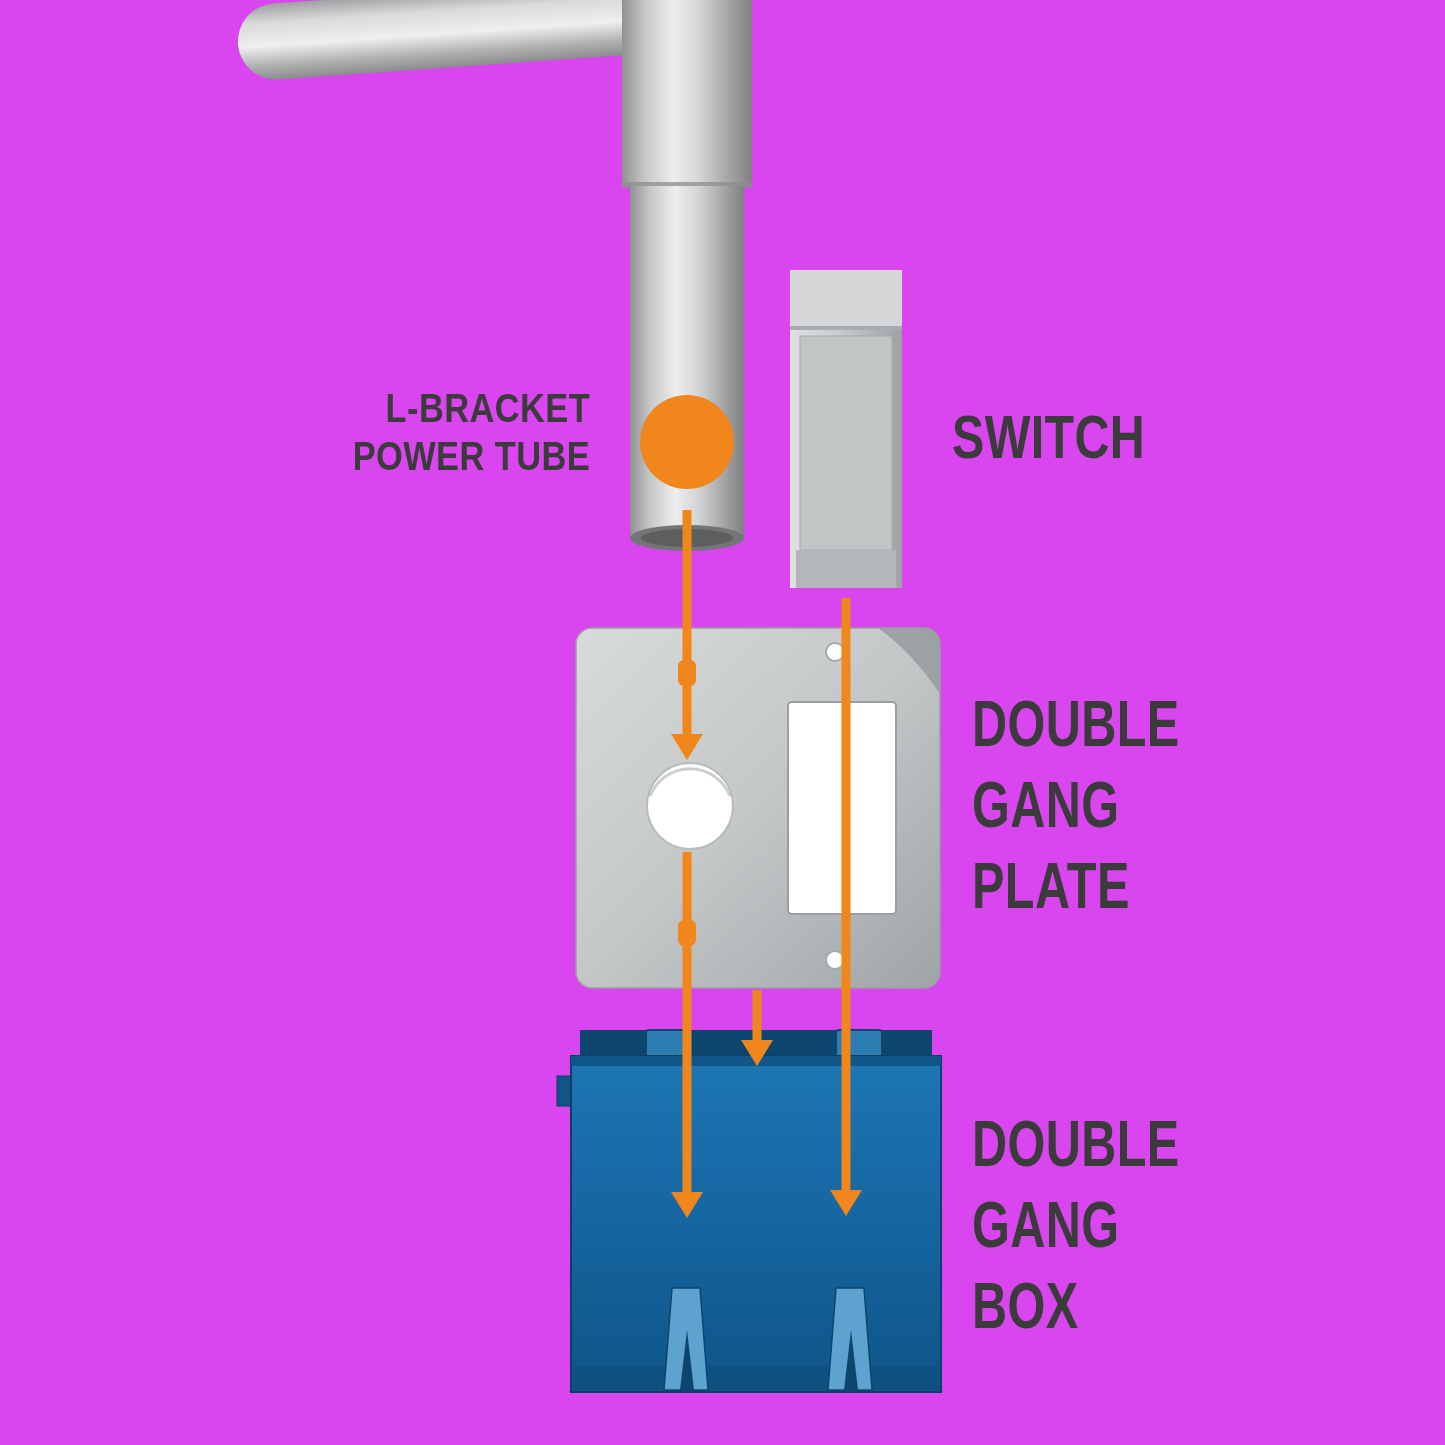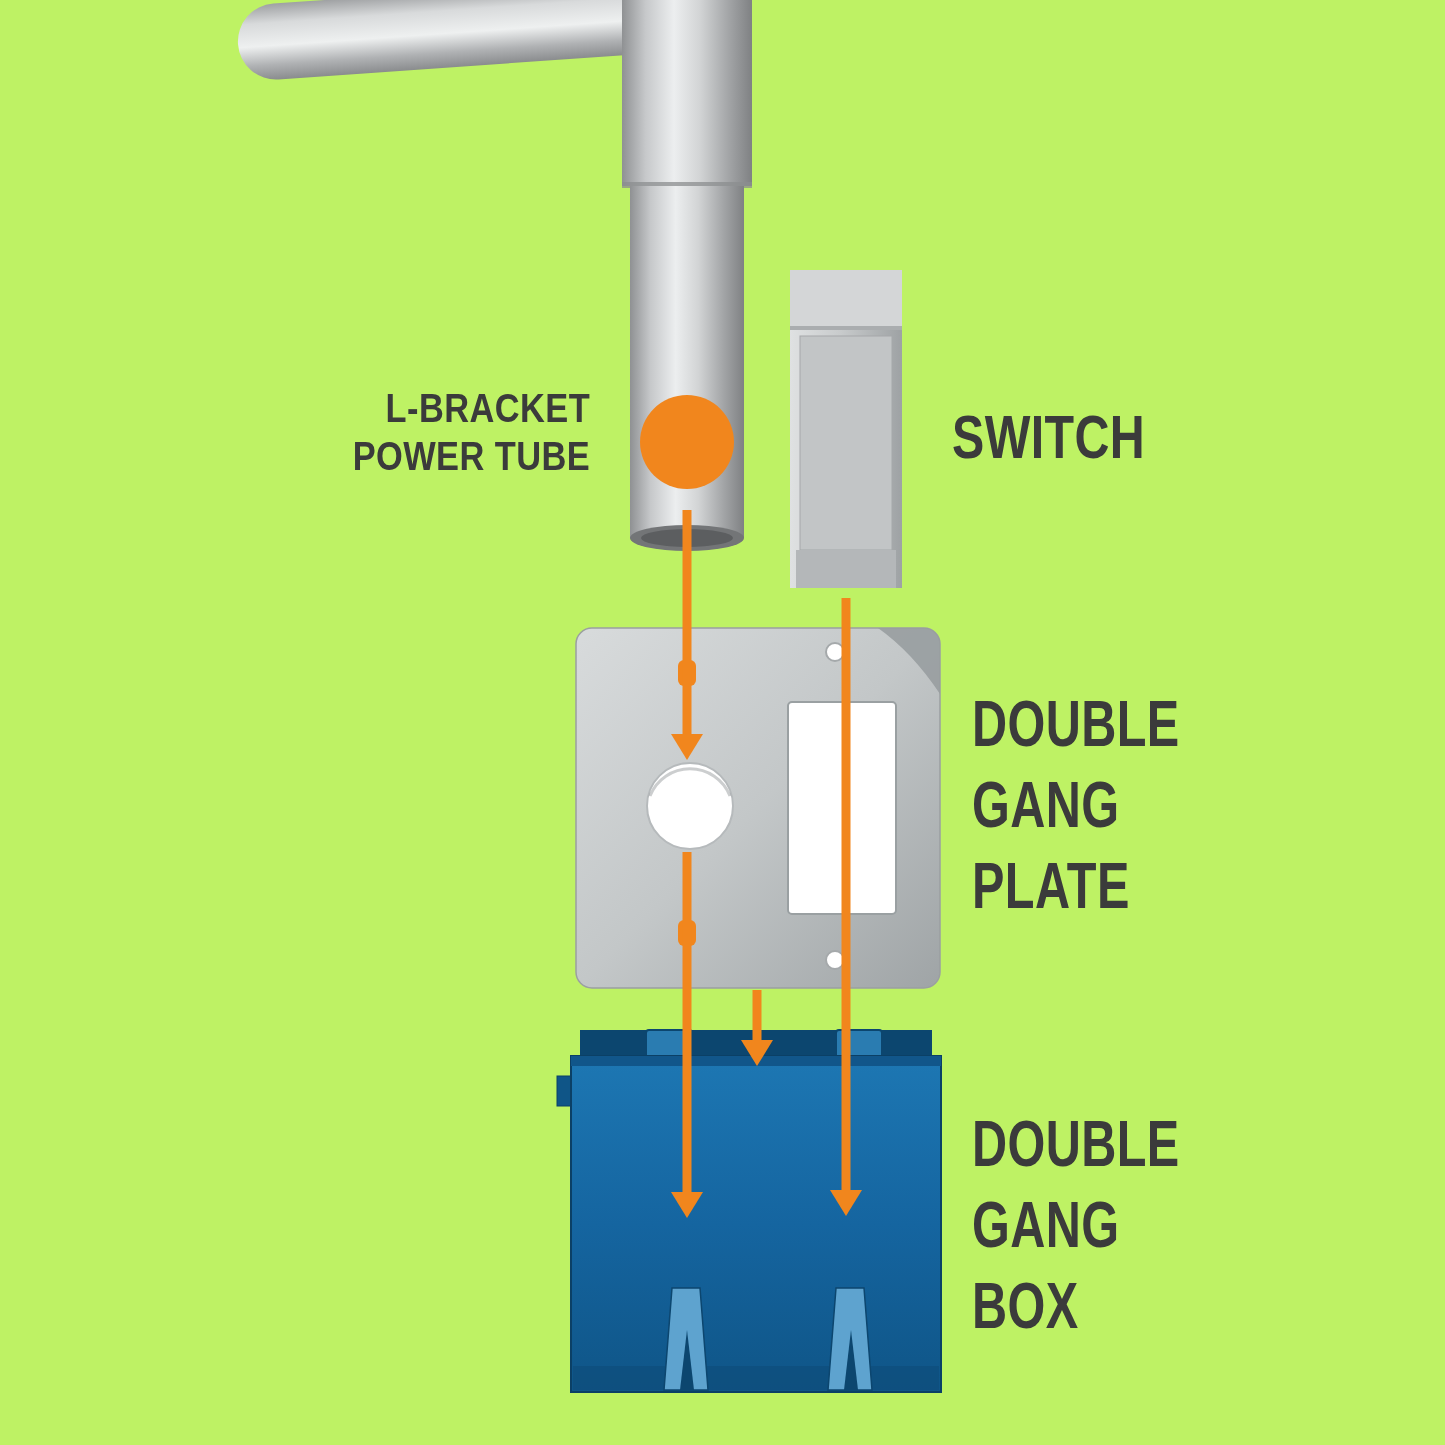--- a/index.html
+++ b/index.html
@@ -1,20 +1,20 @@
 <!DOCTYPE html>
 <html><head>
 <meta charset="utf-8">
 <style>
   html, body { margin: 0; padding: 0; background: #ffffff; }
   .canvas {
     position: relative;
     width: 1445px;
     height: 1445px;
-    background: #bef264;
+    background: #d946ef;
     overflow: hidden;
     font-family: "Liberation Sans", sans-serif;
   }
   .diagram-svg {
     position: absolute;
     left: 0; top: 0;
     width: 1445px; height: 1445px;
   }
   .label {
     position: absolute;

